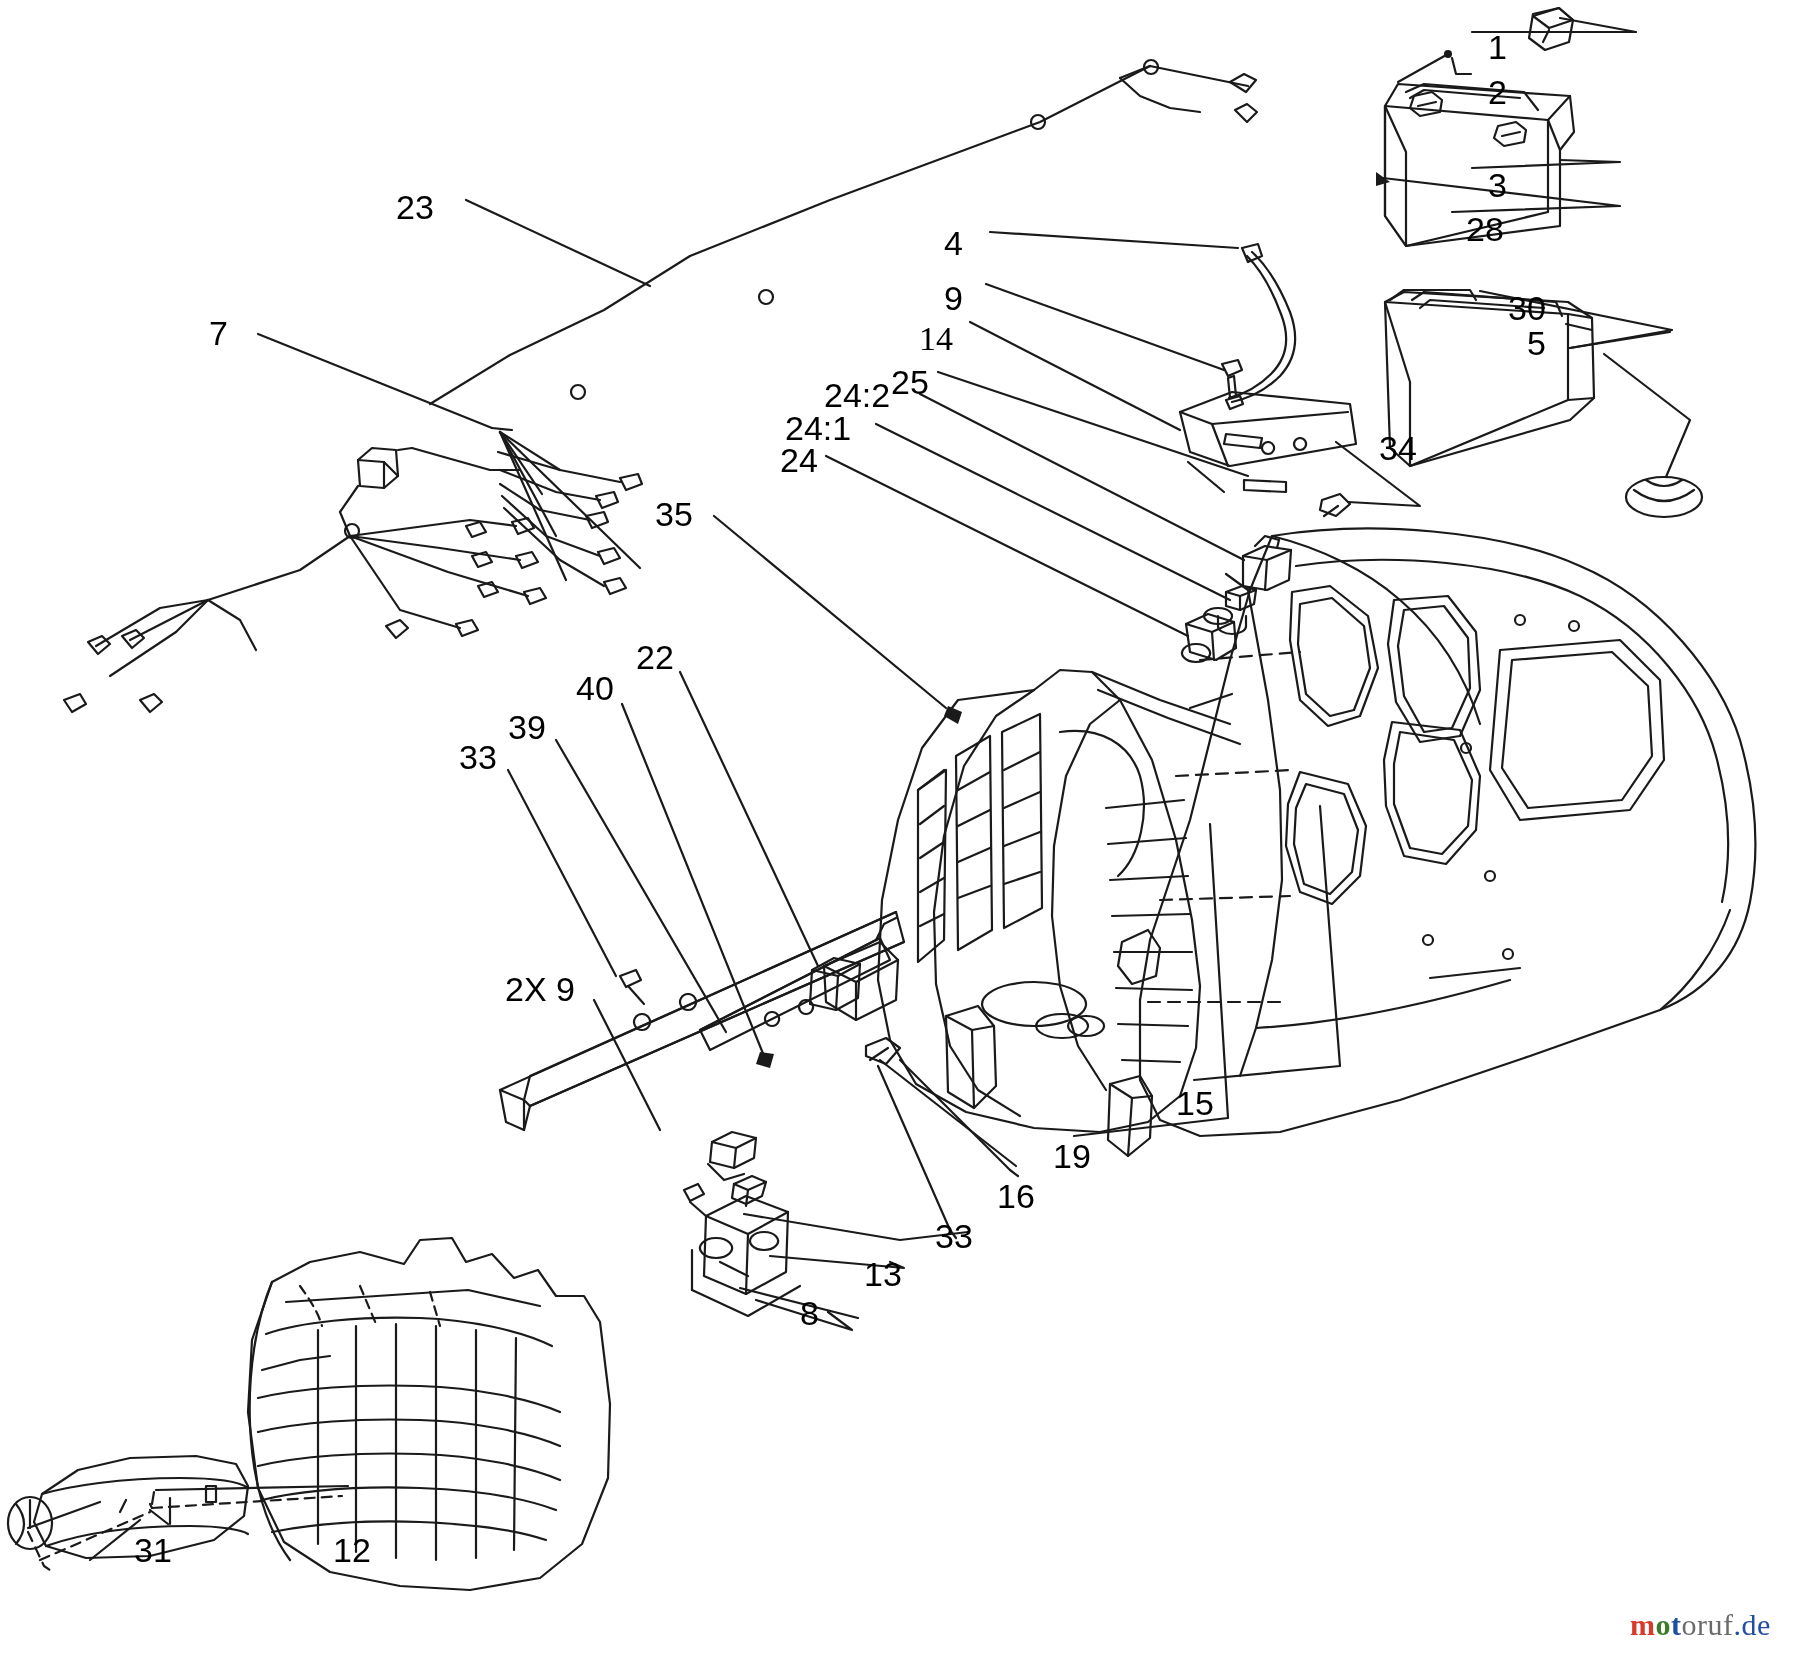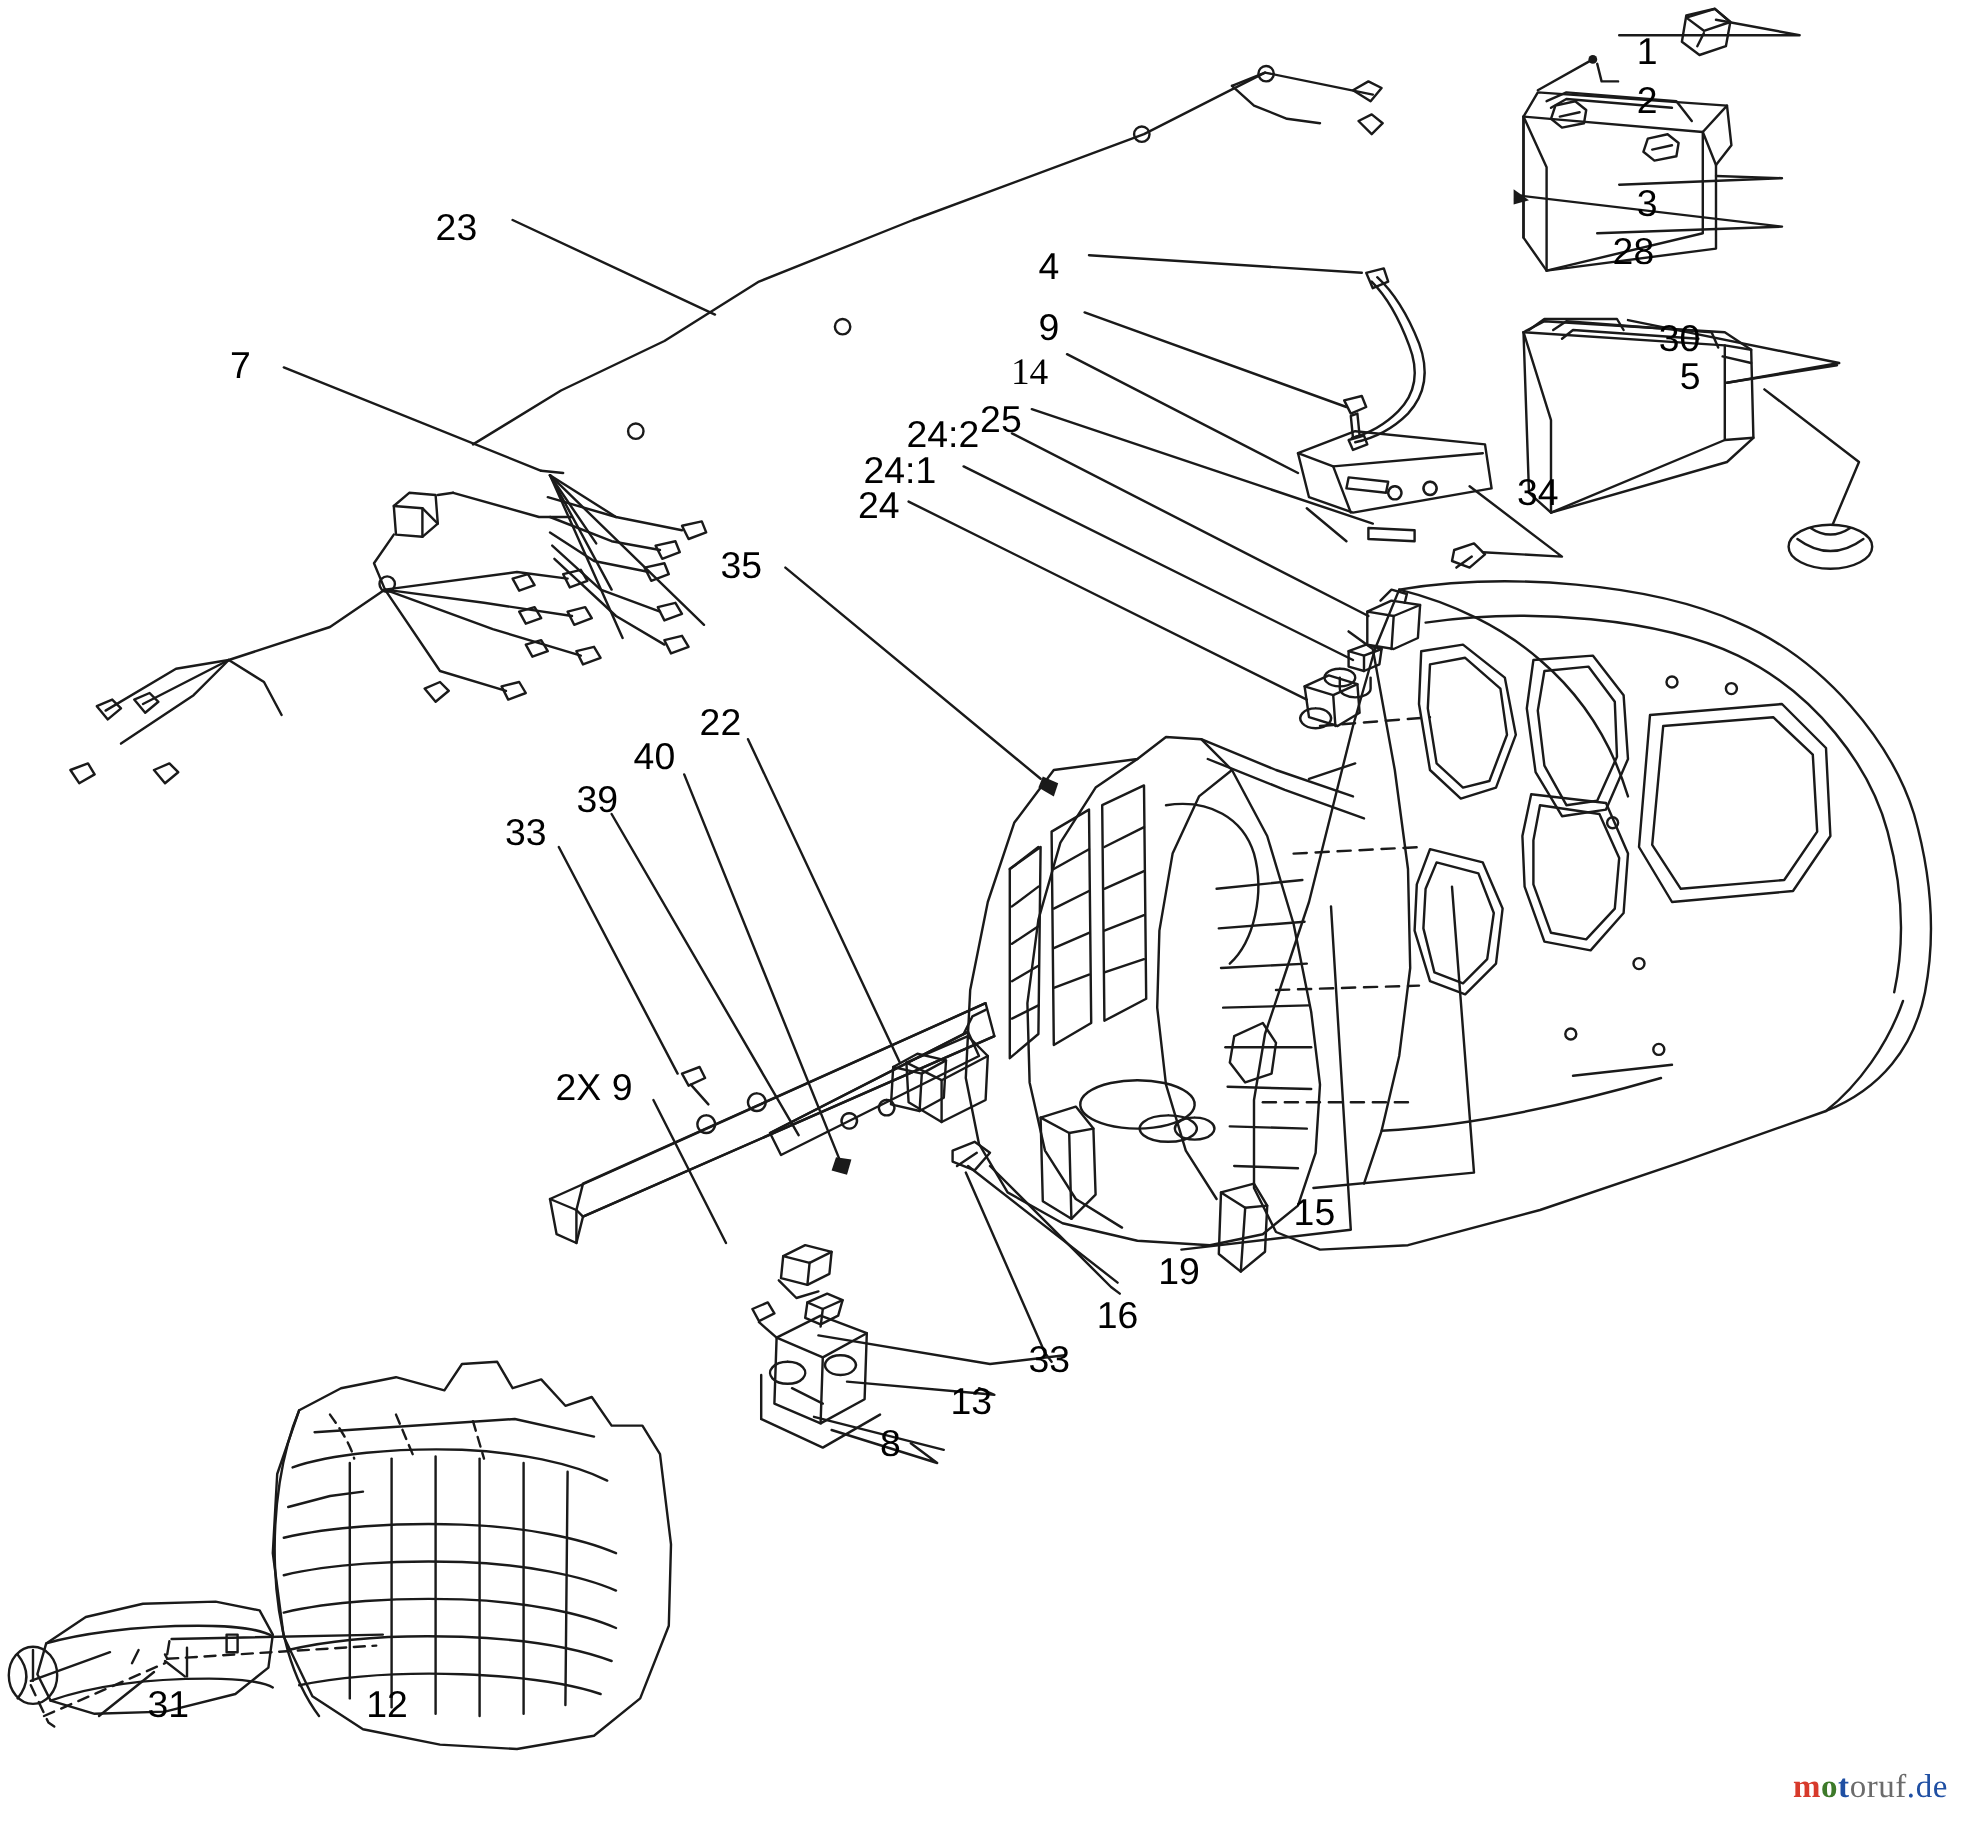--- a/index.html
+++ b/index.html
@@ -452,21 +452,21 @@
   <div class="callout" style="left:1527px; top:326px;">5</div>
   <div class="callout" style="left:209px;  top:316px;">7</div>
   <div class="callout" style="left:891px;  top:365px;">25</div>
   <div class="callout" style="left:824px;  top:378px;">24:2</div>
   <div class="callout" style="left:785px;  top:411px;">24:1</div>
   <div class="callout" style="left:780px;  top:443px;">24</div>
   <div class="callout" style="left:1351px; top:431px;margin-left:28px;">34</div>
   <div class="callout" style="left:655px;  top:497px;">35</div>
   <div class="callout" style="left:636px;  top:640px;">22</div>
   <div class="callout" style="left:576px;  top:671px;">40</div>
-  <div class="callout" style="left:508px;  top:710px;margin-left:16px;">39</div>
+  <div class="callout" style="left:508px;  top:710px;">39</div>
   <div class="callout" style="left:459px;  top:740px;">33</div>
   <div class="callout" style="left:505px;  top:972px;">2X  9</div>
   <div class="callout" style="left:1176px; top:1086px;">15</div>
   <div class="callout" style="left:1053px; top:1139px;">19</div>
   <div class="callout" style="left:997px;  top:1179px;">16</div>
   <div class="callout" style="left:935px;  top:1219px;">33</div>
   <div class="callout" style="left:864px;  top:1257px;">13</div>
   <div class="callout" style="left:800px;  top:1296px;">8</div>
   <div class="callout" style="left:134px;  top:1533px;">31</div>
   <div class="callout" style="left:333px;  top:1533px;">12</div>

